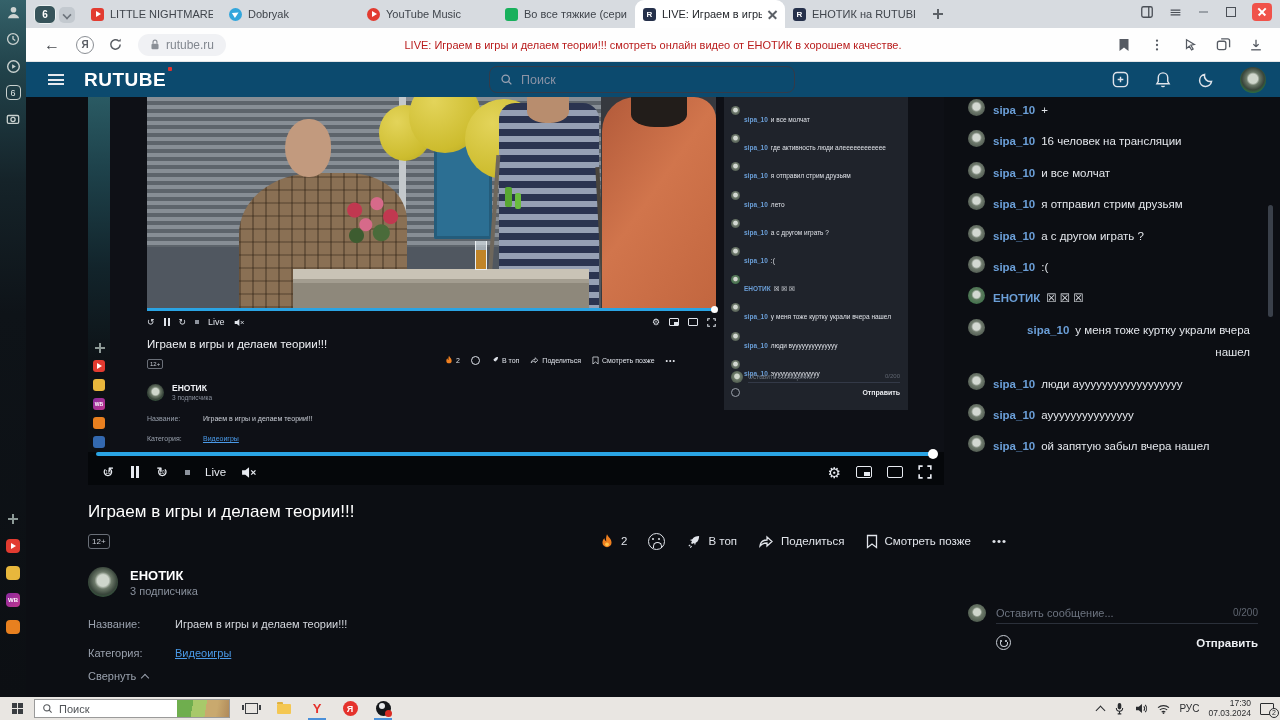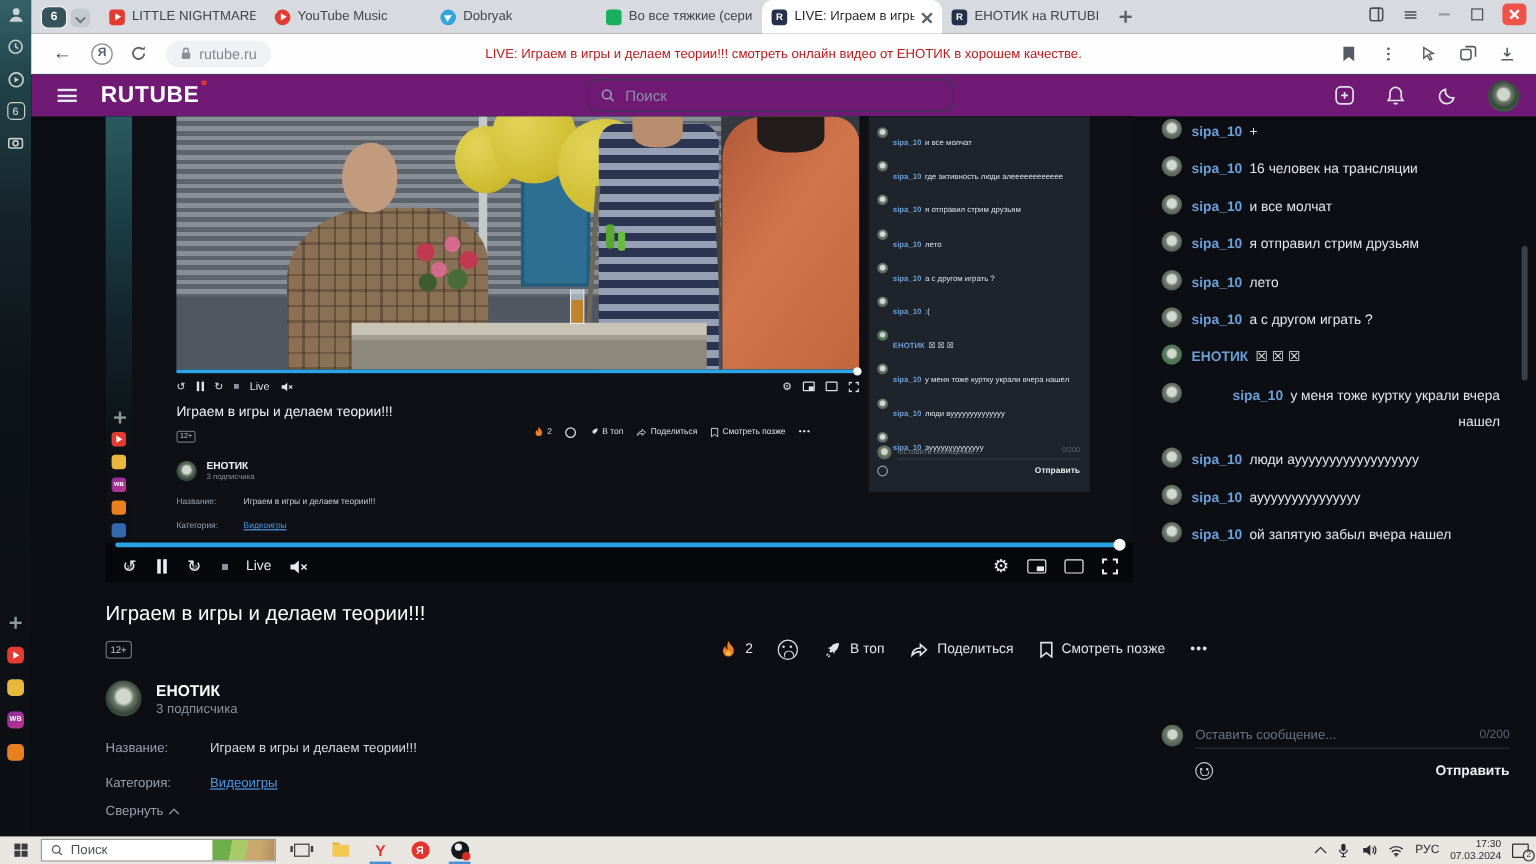--- a/index.html
+++ b/index.html
@@ -81,21 +81,21 @@
     gap:6px;padding:0 12px;}
   .urlchip .lock{color:#8a8f96;}
   .urlchip .url{font-size:12px;color:#82878f;}
   .tb-title{position:absolute;left:50%;transform:translateX(-50%);font-size:11px;color:#b91c1c;
     white-space:nowrap;max-width:640px;overflow:hidden;}
   .tb-right{margin-left:auto;display:flex;align-items:center;gap:17px;padding-right:16px;color:#565b63;}
   .tb-right .ic{width:16px;height:16px;display:flex;align-items:center;justify-content:center;}
 
   
   .page{position:absolute;left:26px;top:62px;right:0;bottom:23px;background:#0c0e13;overflow:hidden;}
-  .rt-header{position:absolute;left:0;top:0;right:0;height:35px;background:#701a75;display:flex;align-items:center;}
+  .rt-header{position:absolute;left:0;top:0;right:0;height:35px;background:#0c4a6e;display:flex;align-items:center;}
   .burger{margin-left:22px;width:16px;height:11px;border-top:2px solid #e6e9ef;border-bottom:2px solid #e6e9ef;position:relative;}
   .burger::after{content:"";position:absolute;left:0;top:2.5px;width:16px;height:2px;background:#e6e9ef;}
   .rt-logo{margin-left:20px;color:#fff;font-size:19px;font-weight:800;letter-spacing:.5px;position:relative;}
   .rt-logo .dot{position:absolute;right:-6px;top:-2px;width:4px;height:4px;background:#e5322c;border-radius:1px;}
   .rt-search{position:absolute;left:463px;top:4px;width:306px;height:27px;border:1px solid #343b49;border-radius:8px;
     display:flex;align-items:center;gap:8px;padding:0 10px;}
   .rt-search .ph{color:#8b93a5;font-size:12.5px;}
   .hdr-right{margin-left:auto;display:flex;align-items:center;gap:25px;padding-right:14px;color:#dfe3ea;}
   .hdr-right .ic{width:18px;height:18px;display:flex;align-items:center;justify-content:center;}
   .avatar{width:26px;height:26px;border-radius:50%;
@@ -338,27 +338,27 @@
       <span class="chev"></span>
     </div>
     <div class="tabs">
 
     <div class="tab">
           <span class="fav fav-youtube"></span>
           <span class="tab-title">LITTLE NIGHTMARES 3 ЧТ…</span>
 
         </div>
         <div class="tab">
+          <span class="fav fav-telegram"></span>
+          <span class="tab-title">Dobryak</span>
+
+        </div>
+        <div class="tab">
           <span class="fav fav-youtube-music"></span>
           <span class="tab-title">YouTube Music</span>
-
-        </div>
-        <div class="tab">
-          <span class="fav fav-telegram"></span>
-          <span class="tab-title">Dobryak</span>
 
         </div>
         <div class="tab">
           <span class="fav fav-kinopoisk"></span>
           <span class="tab-title">Во все тяжкие (сериал, 1…</span>
 
         </div>
         <div class="tab active">
           <span class="fav fav-rutube">R</span>
           <span class="tab-title">LIVE: Играем в игры и …</span>
@@ -732,25 +732,25 @@
           <div class="msg">
             <span class="msg-avatar"></span>
             <div class="msg-body"><span class="msg-user">sipa_10</span><span class="msg-text">и все молчат</span></div>
           </div>
           <div class="msg">
             <span class="msg-avatar"></span>
             <div class="msg-body"><span class="msg-user">sipa_10</span><span class="msg-text">я отправил стрим друзьям</span></div>
           </div>
           <div class="msg">
             <span class="msg-avatar"></span>
-            <div class="msg-body"><span class="msg-user">sipa_10</span><span class="msg-text">лето</span></div>
+            <div class="msg-body"><span class="msg-user">sipa_10</span><span class="msg-text">а с другом играть ?</span></div>
           </div>
           <div class="msg">
             <span class="msg-avatar"></span>
-            <div class="msg-body"><span class="msg-user">sipa_10</span><span class="msg-text">а с другом играть ?</span></div>
+            <div class="msg-body"><span class="msg-user">sipa_10</span><span class="msg-text">:(</span></div>
           </div>
           <div class="msg owner">
             <span class="msg-avatar"></span>
             <div class="msg-body"><span class="msg-user">ЕНОТИК</span><span class="msg-text">☒ ☒ ☒</span></div>
           </div>
           <div class="msg">
             <span class="msg-avatar"></span>
             <div class="msg-body"><span class="msg-user">sipa_10</span><span class="msg-text">у меня тоже куртку украли вчера нашел</span></div>
           </div>
           <div class="msg">

